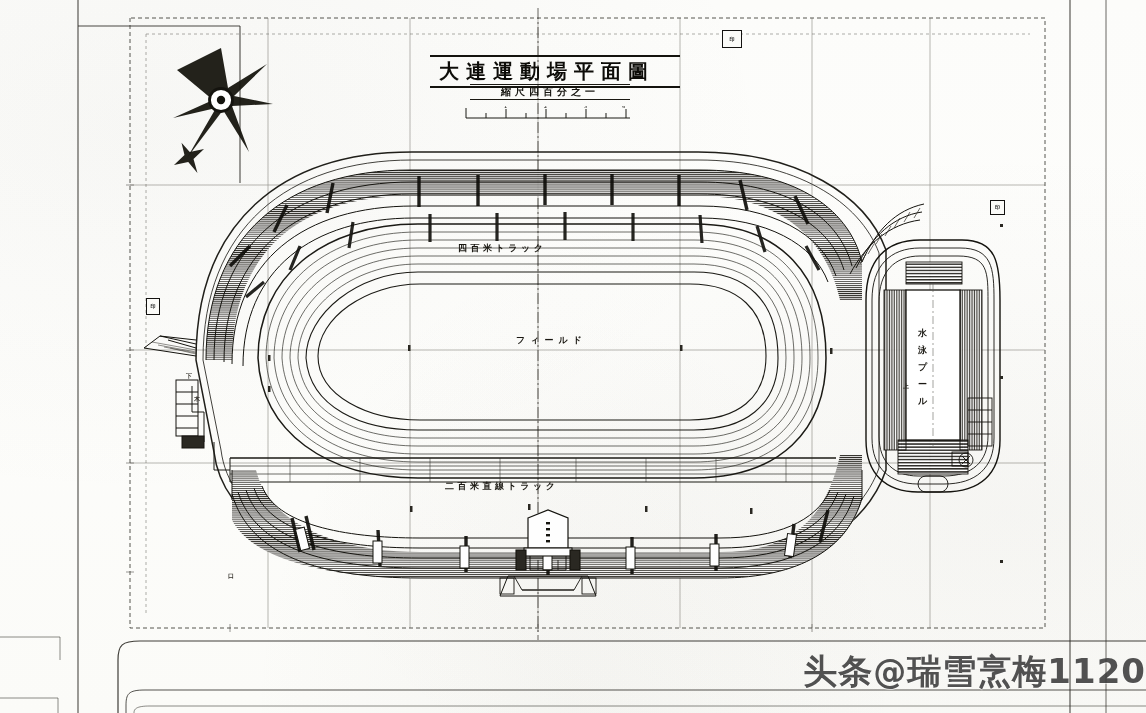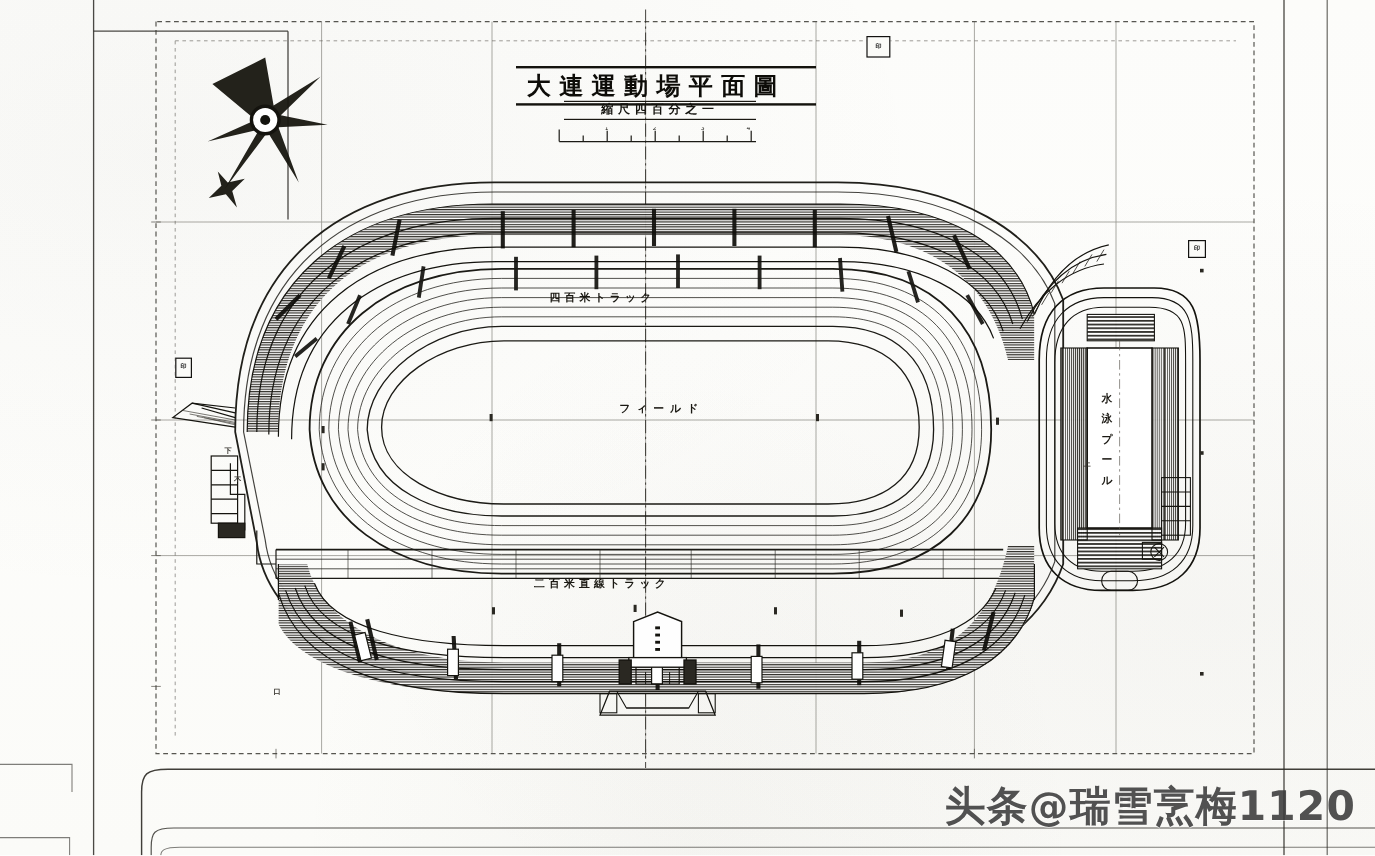--- a/index.html
+++ b/index.html
@@ -63,21 +63,21 @@
   }
   
   .seal{
     position:absolute;border:1.2px solid #131210;background:#fbfbf8;
     font-size:5px;color:#111;line-height:1;
     display:flex;align-items:center;justify-content:center;
     font-weight:bold;overflow:hidden;
   }
   
   #watermark{
-    position:absolute;right:16px;bottom:18px;
+    position:absolute;right:0;bottom:18px;
     font-size:34px;font-weight:bold;color:#3b3b3b;
     letter-spacing:1px;opacity:.88;
     text-shadow:0 1px 0 rgba(255,255,255,.65);
     font-family:"DejaVu Sans","Liberation Sans",sans-serif;
   }
   #wm-at{font-size:33px;}
 </style>
 </head>
 <body>
 

